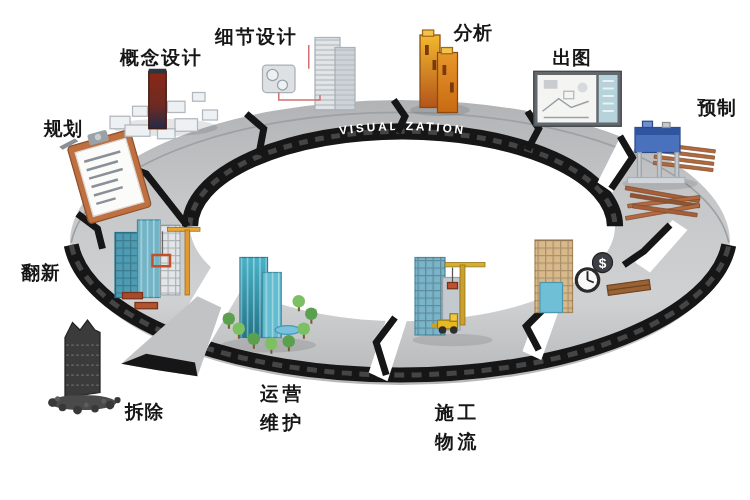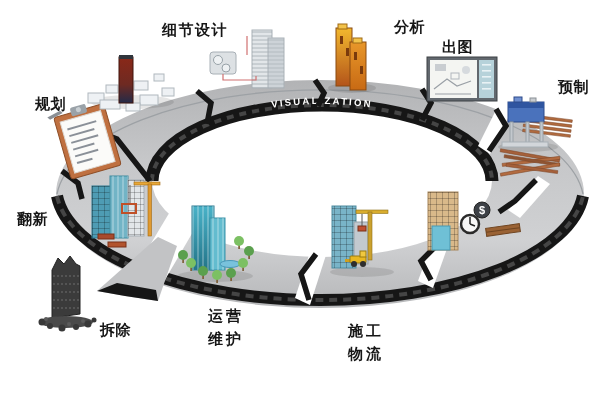--- a/index.html
+++ b/index.html
@@ -306,22 +306,23 @@
     <rect x="48" y="14" width="26" height="3" fill="#e8a838" stroke="#a06a14" stroke-width=".6"></rect>
     <rect x="62" y="16" width="3.5" height="52" fill="#e09a30" stroke="#a06a14" stroke-width=".6"></rect>
     <path d="M 44 17 V 36" stroke="#666" stroke-width="1"></path>
     <rect x="36" y="36" width="14" height="9" fill="none" stroke="#c05028" stroke-width="2"></rect>
     <rect x="12" y="66" width="16" height="5" fill="#a84a2c" stroke="#7a3018"></rect>
     <rect x="22" y="74" width="18" height="5" fill="#b2542e" stroke="#7a3018"></rect>
   </g>
 </svg>
 
 <div class="stage-label" style="left:35px;top:93px">规划</div>
-<div class="stage-label wide" style="left:162px;top:19px">细节设计</div>
-<div class="stage-label" style="left:394px;top:16px">分析</div>
+<div class="stage-label wide" style="left:96px;top:36px">概念设计</div>
+<div class="stage-label wide" style="left:172px;top:19px">细节设计</div>
+<div class="stage-label" style="left:363px;top:16px">分析</div>
 <div class="stage-label" style="left:442px;top:36px">出图</div>
 <div class="stage-label" style="left:558px;top:76px">预制</div>
 <div class="stage-label two-line" style="left:348px;top:320px">施工
 物流</div>
 <div class="stage-label two-line" style="left:208px;top:305px">运营
 维护</div>
 <div class="stage-label" style="left:100px;top:319px">拆除</div>
 <div class="stage-label" style="left:17px;top:208px">翻新</div>
 
 </div>

